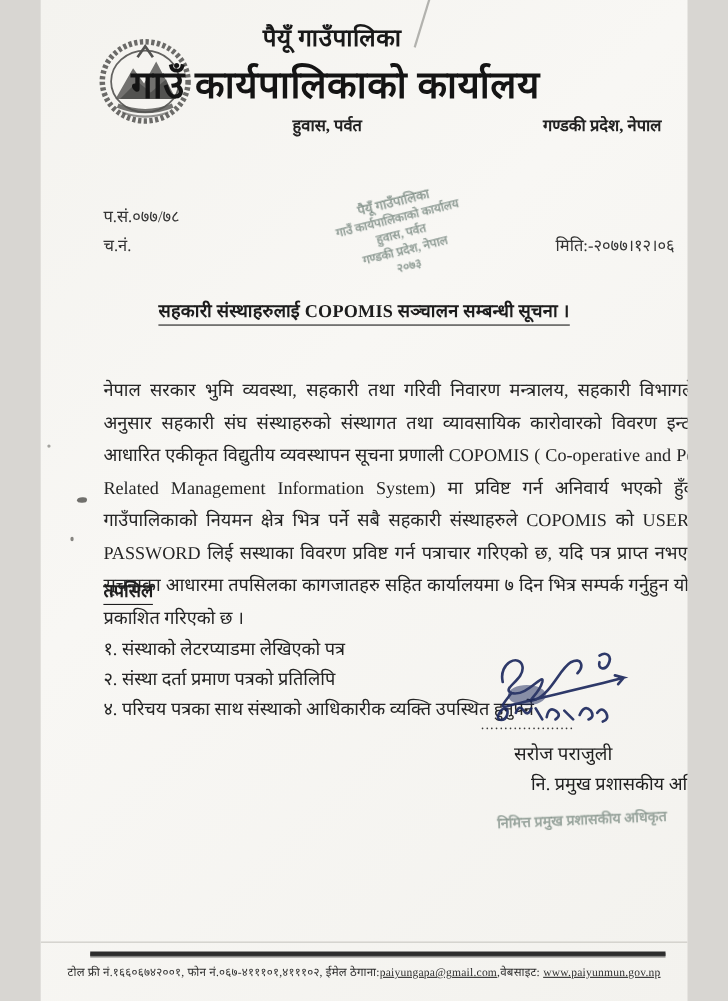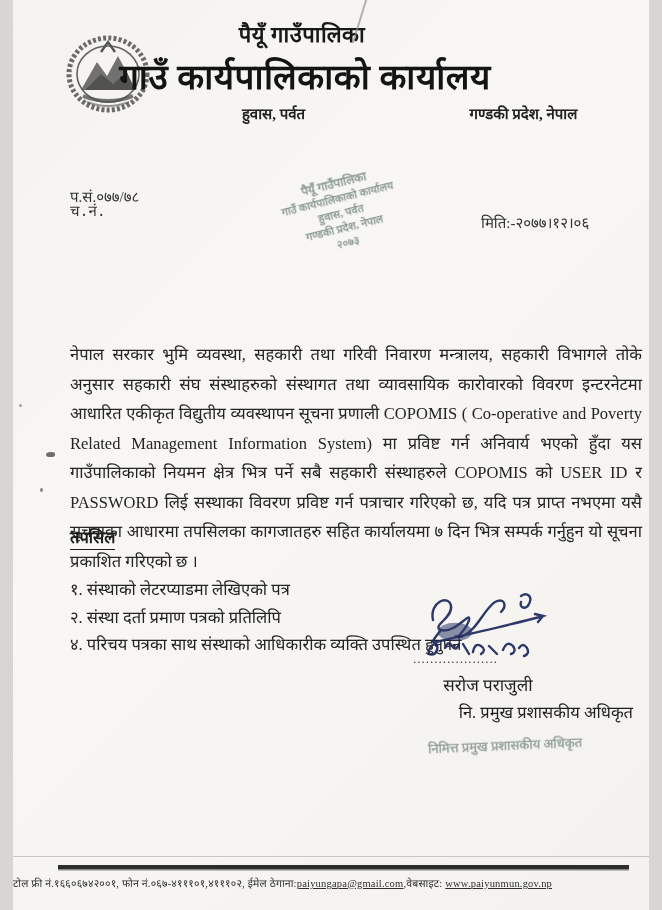--- a/index.html
+++ b/index.html
@@ -2,21 +2,21 @@
 <html><head>
 <meta charset="utf-8">
 <style>
   html,body{margin:0;padding:0;}
   body{
     background:#d8d6d2;
     font-family:"Liberation Serif","DejaVu Serif",serif;
   }
   .page{
     position:relative;
-    width:636px;height:910px;
+    width:588px;height:910px;
     margin:0 auto;
     background:linear-gradient(135deg,#f4f3ef 0%,#f8f7f4 40%,#f3f2ee 100%);
     overflow:hidden;
     color:#2b2b2b;
   }
   
   .emblem{position:absolute;left:44px;top:32px;width:102px;height:86px;opacity:.88;}
   .muni-title{
     position:absolute;left:0;right:58px;top:18px;
     text-align:center;font-size:22px;font-weight:bold;color:#191919;
@@ -26,21 +26,21 @@
     position:absolute;left:0;right:52px;top:52px;
     text-align:center;font-size:35px;font-weight:bold;color:#141414;
     letter-spacing:.5px;
   }
   .addr-left{position:absolute;left:198px;top:103px;width:125px;text-align:center;
     font-size:15px;font-weight:bold;color:#222;}
   .addr-right{position:absolute;left:418px;top:103px;width:185px;text-align:center;
     font-size:15px;font-weight:bold;color:#222;}
   
   .ref-no{position:absolute;left:57px;top:186px;font-size:15px;color:#333;text-align:right;}
-  .dispatch-no{position:absolute;left:57px;top:200px;font-size:15px;color:#333;font-family:Liberation Mono, monospace;}
+  .dispatch-no{position:absolute;left:57px;top:212px;font-size:15px;color:#333;}
   .letter-date{position:absolute;left:468px;top:212px;font-size:15px;color:#333;}
   
   .stamp-top{
     position:absolute;left:238px;top:176px;width:180px;
     transform:rotate(-14deg);
     text-align:center;color:rgba(104,122,114,.72);
     font-size:11px;line-height:15px;font-weight:bold;
     filter:blur(.3px);
   }
   .stamp-top .st-l1{font-size:12px;}
@@ -76,21 +76,21 @@
   .stamp-bottom{
     position:absolute;left:362px;top:736px;width:260px;text-align:center;
     transform:rotate(-2.5deg);
     font-size:13px;font-weight:bold;color:rgba(106,124,116,.66);
     filter:blur(.3px);
   }
   
   .footer-faint-line{position:absolute;left:0;right:0;top:856px;border-top:1px solid #c8c6c1;}
   .footer-rule{position:absolute;left:45px;right:20px;top:865px;height:3.5px;background:#2d2d2d;
     box-shadow:0 1.5px 0 rgba(45,45,45,.55);}
-  .footer-text{position:absolute;left:0;right:0;top:876px;text-align:left;
+  .footer-text{position:absolute;left:0;right:0;top:876px;text-align:center;
     font-size:10.5px;color:#2e2e2e;letter-spacing:.2px;}
   .footer-text a{color:#2e2e2e;text-decoration:underline;}
   
   .artifact-line{position:absolute;left:346px;top:-4px;width:1.6px;height:48px;
     background:#8d8d89;transform:rotate(17deg);opacity:.65;}
   .speck1{position:absolute;left:33px;top:452px;width:9px;height:5px;background:#4d4d4a;
     border-radius:60% 40% 50% 50%;opacity:.8;}
   .speck2{position:absolute;left:27px;top:488px;width:3px;height:4px;background:#55544f;
     border-radius:50%;opacity:.7;}
   .speck3{position:absolute;left:6px;top:404px;width:3px;height:3px;background:#6a6a66;
@@ -121,20 +121,23 @@
   <div class="letter-date">मिति:-२०७७।१२।०६</div>
 
   <div class="stamp-top">
     <div class="st-l1">पैयूँ गाउँपालिका</div>
     <div class="st-l2">गाउँ कार्यपालिकाको कार्यालय</div>
     <div>हुवास, पर्वत</div>
     <div>गण्डकी प्रदेश, नेपाल</div>
     <div>२०७३</div>
   </div>
 
+  <div class="subject-wrap">
+    <span class="subject">सहकारी संस्थाहरुलाई COPOMIS सञ्चालन सम्बन्धी सूचना ।</span>
+  </div>
 
   <div class="body-par">नेपाल सरकार भुमि व्यवस्था, सहकारी तथा गरिवी निवारण मन्त्रालय, सहकारी विभागले तोके अनुसार सहकारी संघ संस्थाहरुको संस्थागत तथा व्यावसायिक कारोवारको विवरण इन्टरनेटमा आधारित एकीकृत विद्युतीय व्यवस्थापन सूचना प्रणाली COPOMIS ( Co-operative and Poverty Related Management Information System) मा प्रविष्ट गर्न अनिवार्य भएको हुँदा यस गाउँपालिकाको नियमन क्षेत्र भित्र पर्ने सबै सहकारी संस्थाहरुले COPOMIS को USER ID र PASSWORD लिई सस्थाका विवरण प्रविष्ट गर्न पत्राचार गरिएको छ, यदि पत्र प्राप्त नभएमा यसै सूचनाका आधारमा तपसिलका कागजातहरु सहित कार्यालयमा ७ दिन भित्र सम्पर्क गर्नुहुन यो सूचना प्रकाशित गरिएको छ ।</div>
 
   <div class="schedule-head">तपसिल</div>
   <div class="schedule-list">
     <div class="item">१. संस्थाको लेटरप्याडमा लेखिएको पत्र</div>
     <div class="item">२. संस्था दर्ता प्रमाण पत्रको प्रतिलिपि</div>
     <div class="item">४. परिचय पत्रका साथ संस्थाको आधिकारीक व्यक्ति उपस्थित हुनुपर्ने</div>
   </div>
 

